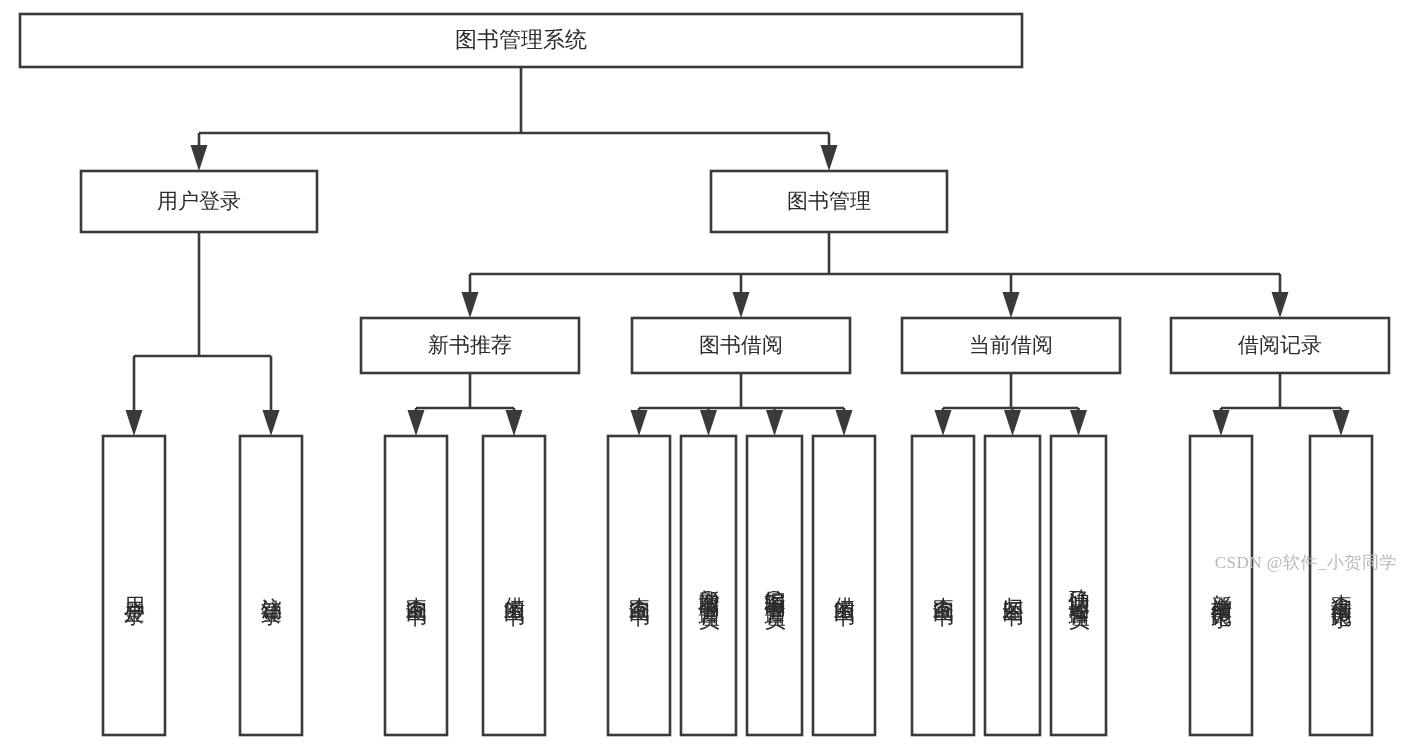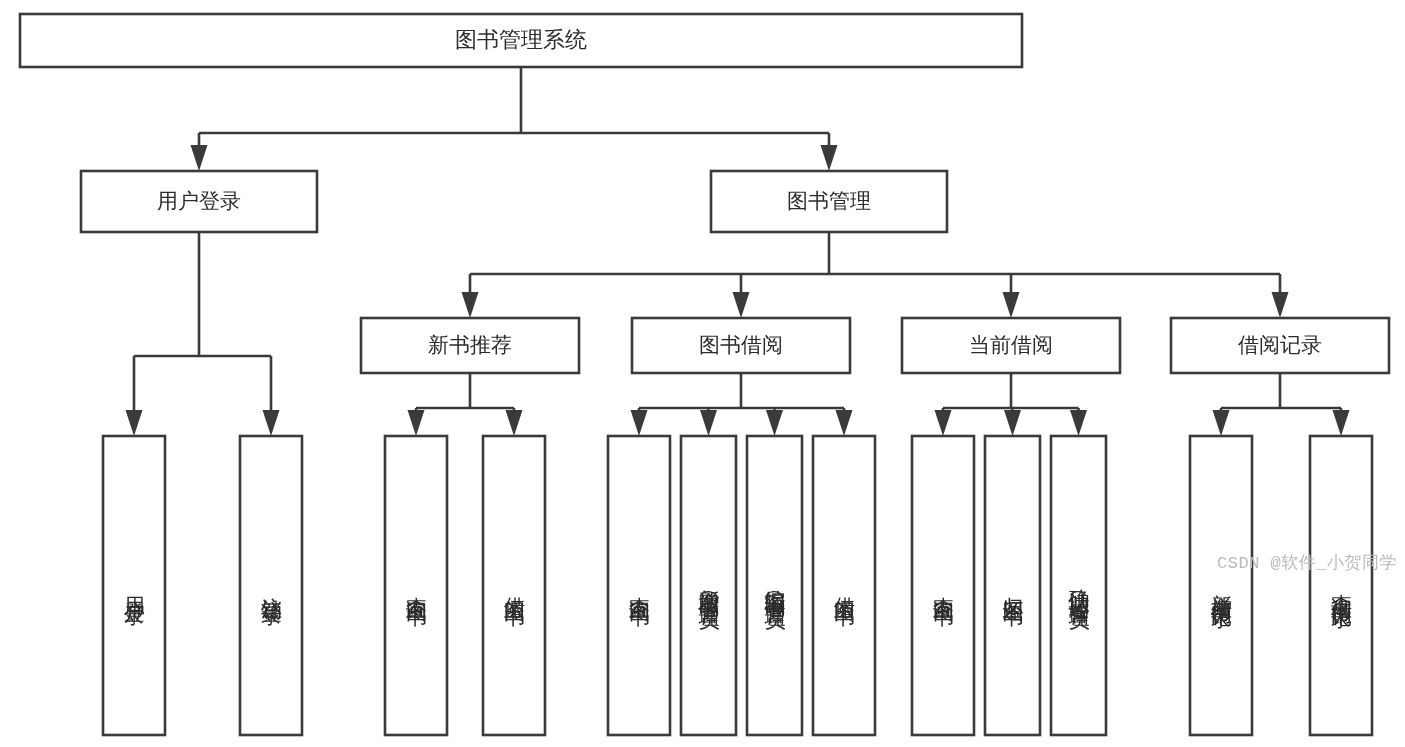--- a/index.html
+++ b/index.html
@@ -60,21 +60,21 @@
     line-height: 1.18;
     letter-spacing: 3px;
     color: #2b2b2b;
     white-space: nowrap;
     text-align: center;
   }
   #watermark {
     position: absolute;
     right: 8px;
     bottom: 6px;
-    font-family: Liberation Mono, monospace;
+    font-family: Liberation Serif, serif;
     font-size: 17px;
     color: #b9b9b9;
     letter-spacing: 0.5px;
     user-select: none;
   }
 </style>
 </head>
 <body>
 
 <div id="diagram-root">

